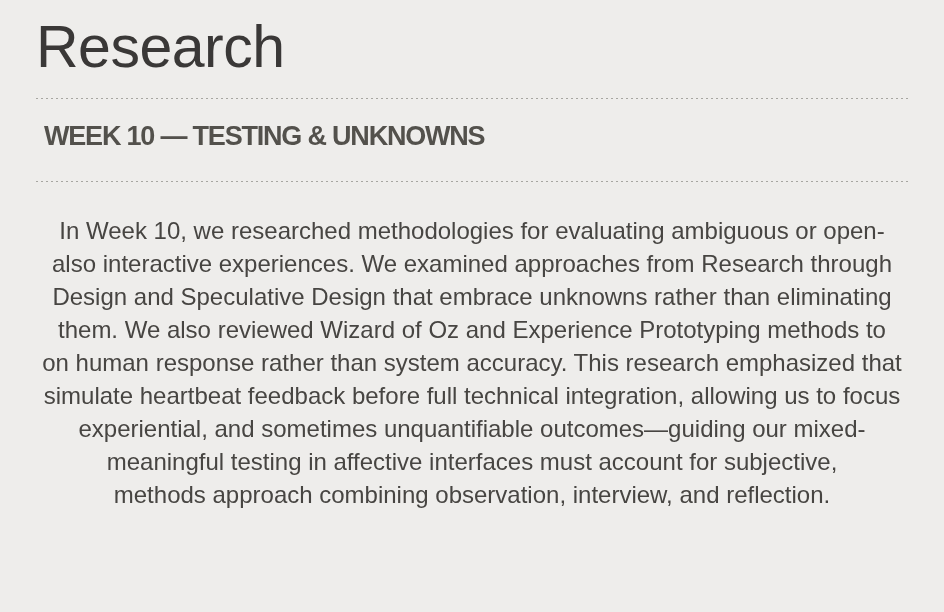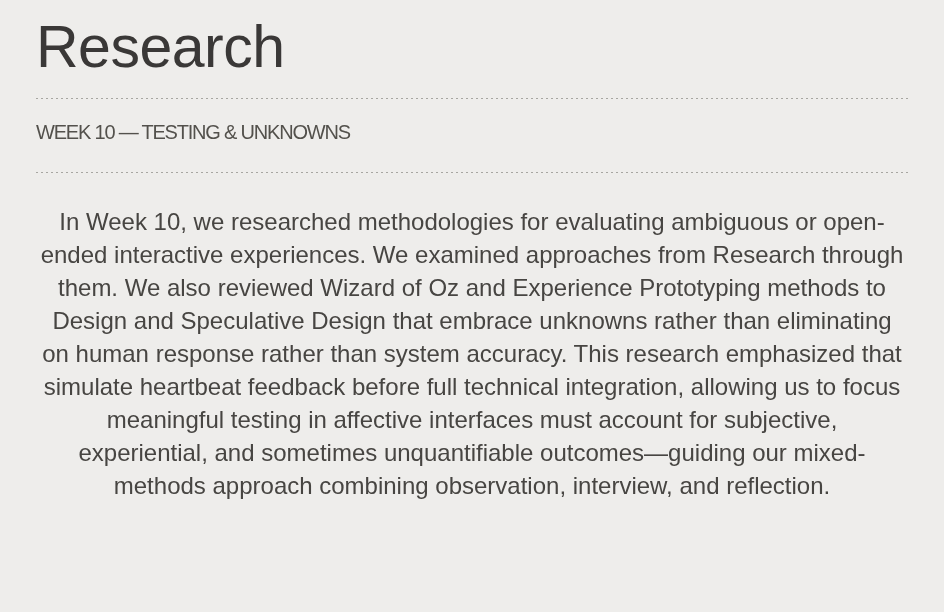--- a/index.html
+++ b/index.html
@@ -25,24 +25,24 @@
   .divider {
     height: 1px;
     border: 0;
     margin: 0;
     background: repeating-linear-gradient(to right, #a7a6a1 0 2px, transparent 2px 5px);
   }
   .divider-top { margin-top: 16px; }
   .divider-bottom { margin-top: 27px; }
 
   .section-heading {
-    margin: 21px 0 0 0;
-    font-size: 20px;
+    margin: 21px 0 0 8px;
+    font-size: 27px;
     line-height: 1.25;
-    font-weight: 400;
+    font-weight: 700;
     letter-spacing: -1.2px;
     color: #53514c;
   }
 
   .summary {
     margin-top: 32px;
     font-size: 24px;
     line-height: 33px;
     font-weight: 400;
     color: #474542;
@@ -57,22 +57,22 @@
   <h1 class="page-title">Research</h1>
 
   <div class="divider divider-top"></div>
 
   <h2 class="section-heading">WEEK 10 — TESTING &amp; UNKNOWNS</h2>
 
   <div class="divider divider-bottom"></div>
 
   <div class="summary">
     <div class="line">In Week 10, we researched methodologies for evaluating ambiguous or open-</div>
-    <div class="line">ended interactive experiences. We examined approaches from Research through</div>
+    <div class="line">also interactive experiences. We examined approaches from Research through</div>
+    <div class="line">Design and Speculative Design that embrace unknowns rather than eliminating</div>
     <div class="line">them. We also reviewed Wizard of Oz and Experience Prototyping methods to</div>
-    <div class="line">Design and Speculative Design that embrace unknowns rather than eliminating</div>
     <div class="line">on human response rather than system accuracy. This research emphasized that</div>
     <div class="line">simulate heartbeat feedback before full technical integration, allowing us to focus</div>
+    <div class="line">experiential, and sometimes unquantifiable outcomes—guiding our mixed-</div>
     <div class="line">meaningful testing in affective interfaces must account for subjective,</div>
-    <div class="line">experiential, and sometimes unquantifiable outcomes—guiding our mixed-</div>
     <div class="line">methods approach combining observation, interview, and reflection.</div>
   </div>
 </main>
 
 </body></html>

